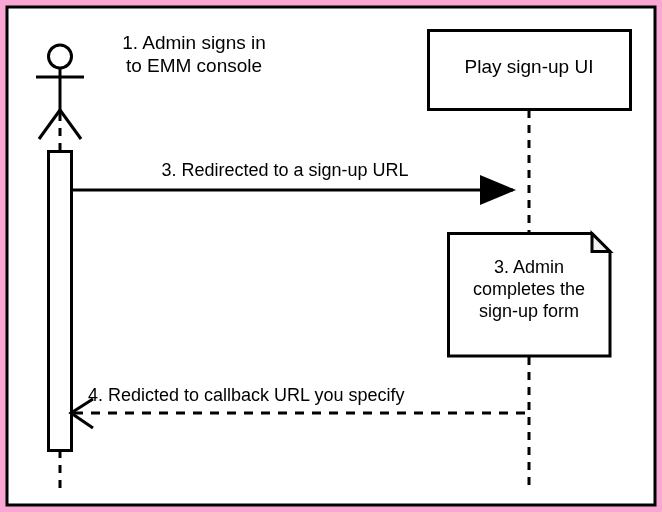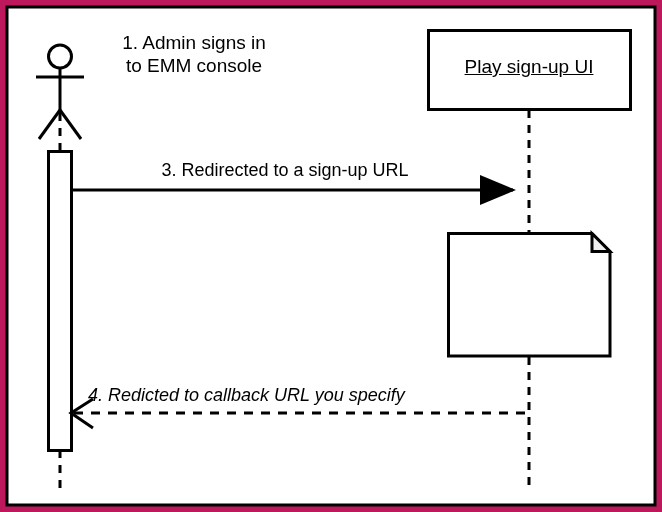--- a/index.html
+++ b/index.html
@@ -10,61 +10,59 @@
   body {
     width: 662px;
     height: 512px;
     font-family: "Liberation Sans", sans-serif;
     overflow: hidden;
   }
   #diagram-root {
     position: relative;
     width: 662px;
     height: 512px;
-    background: #be185d;
+    background: #f9a8d4;
   }
   #diagram-svg {
     position: absolute;
     left: 0;
     top: 0;
   }
   .lbl {
     position: absolute;
     font-family: "Liberation Sans", sans-serif;
     color: #000000;
     white-space: pre;
     line-height: 1.22;
     text-align: center;
   }
   #participant-label {
     left: 432px;
     top: 55px;
     width: 194px;
     font-size: 19px;
-    text-decoration: underline;
   }
   #msg1-label {
     left: 96px;
     top: 31px;
     width: 196px;
     font-size: 19px;
   }
   #msg2-label {
     left: 120px;
     top: 160px;
     width: 330px;
     font-size: 18px;
   }
   #msg4-label {
     left: 88px;
     top: 385px;
     width: 412px;
     font-size: 18px;
     text-align: left;
-    font-style: italic;
   }
   #note-label {
     left: 450px;
     top: 257px;
     width: 158px;
     font-size: 18px;
   }
 </style>
 </head>
 <body>
@@ -113,16 +111,19 @@
 
   </svg>
 
   <div class="lbl" id="msg1-label">1. Admin signs in
 to EMM console</div>
 
   <div class="lbl" id="participant-label">Play sign-up UI</div>
 
   <div class="lbl" id="msg2-label">3. Redirected to a sign-up URL</div>
 
+  <div class="lbl" id="note-label">3. Admin
+completes the
+sign-up form</div>
 
   <div class="lbl" id="msg4-label">4. Redicted to callback URL you specify</div>
 
 </div>
 
 </body></html>

